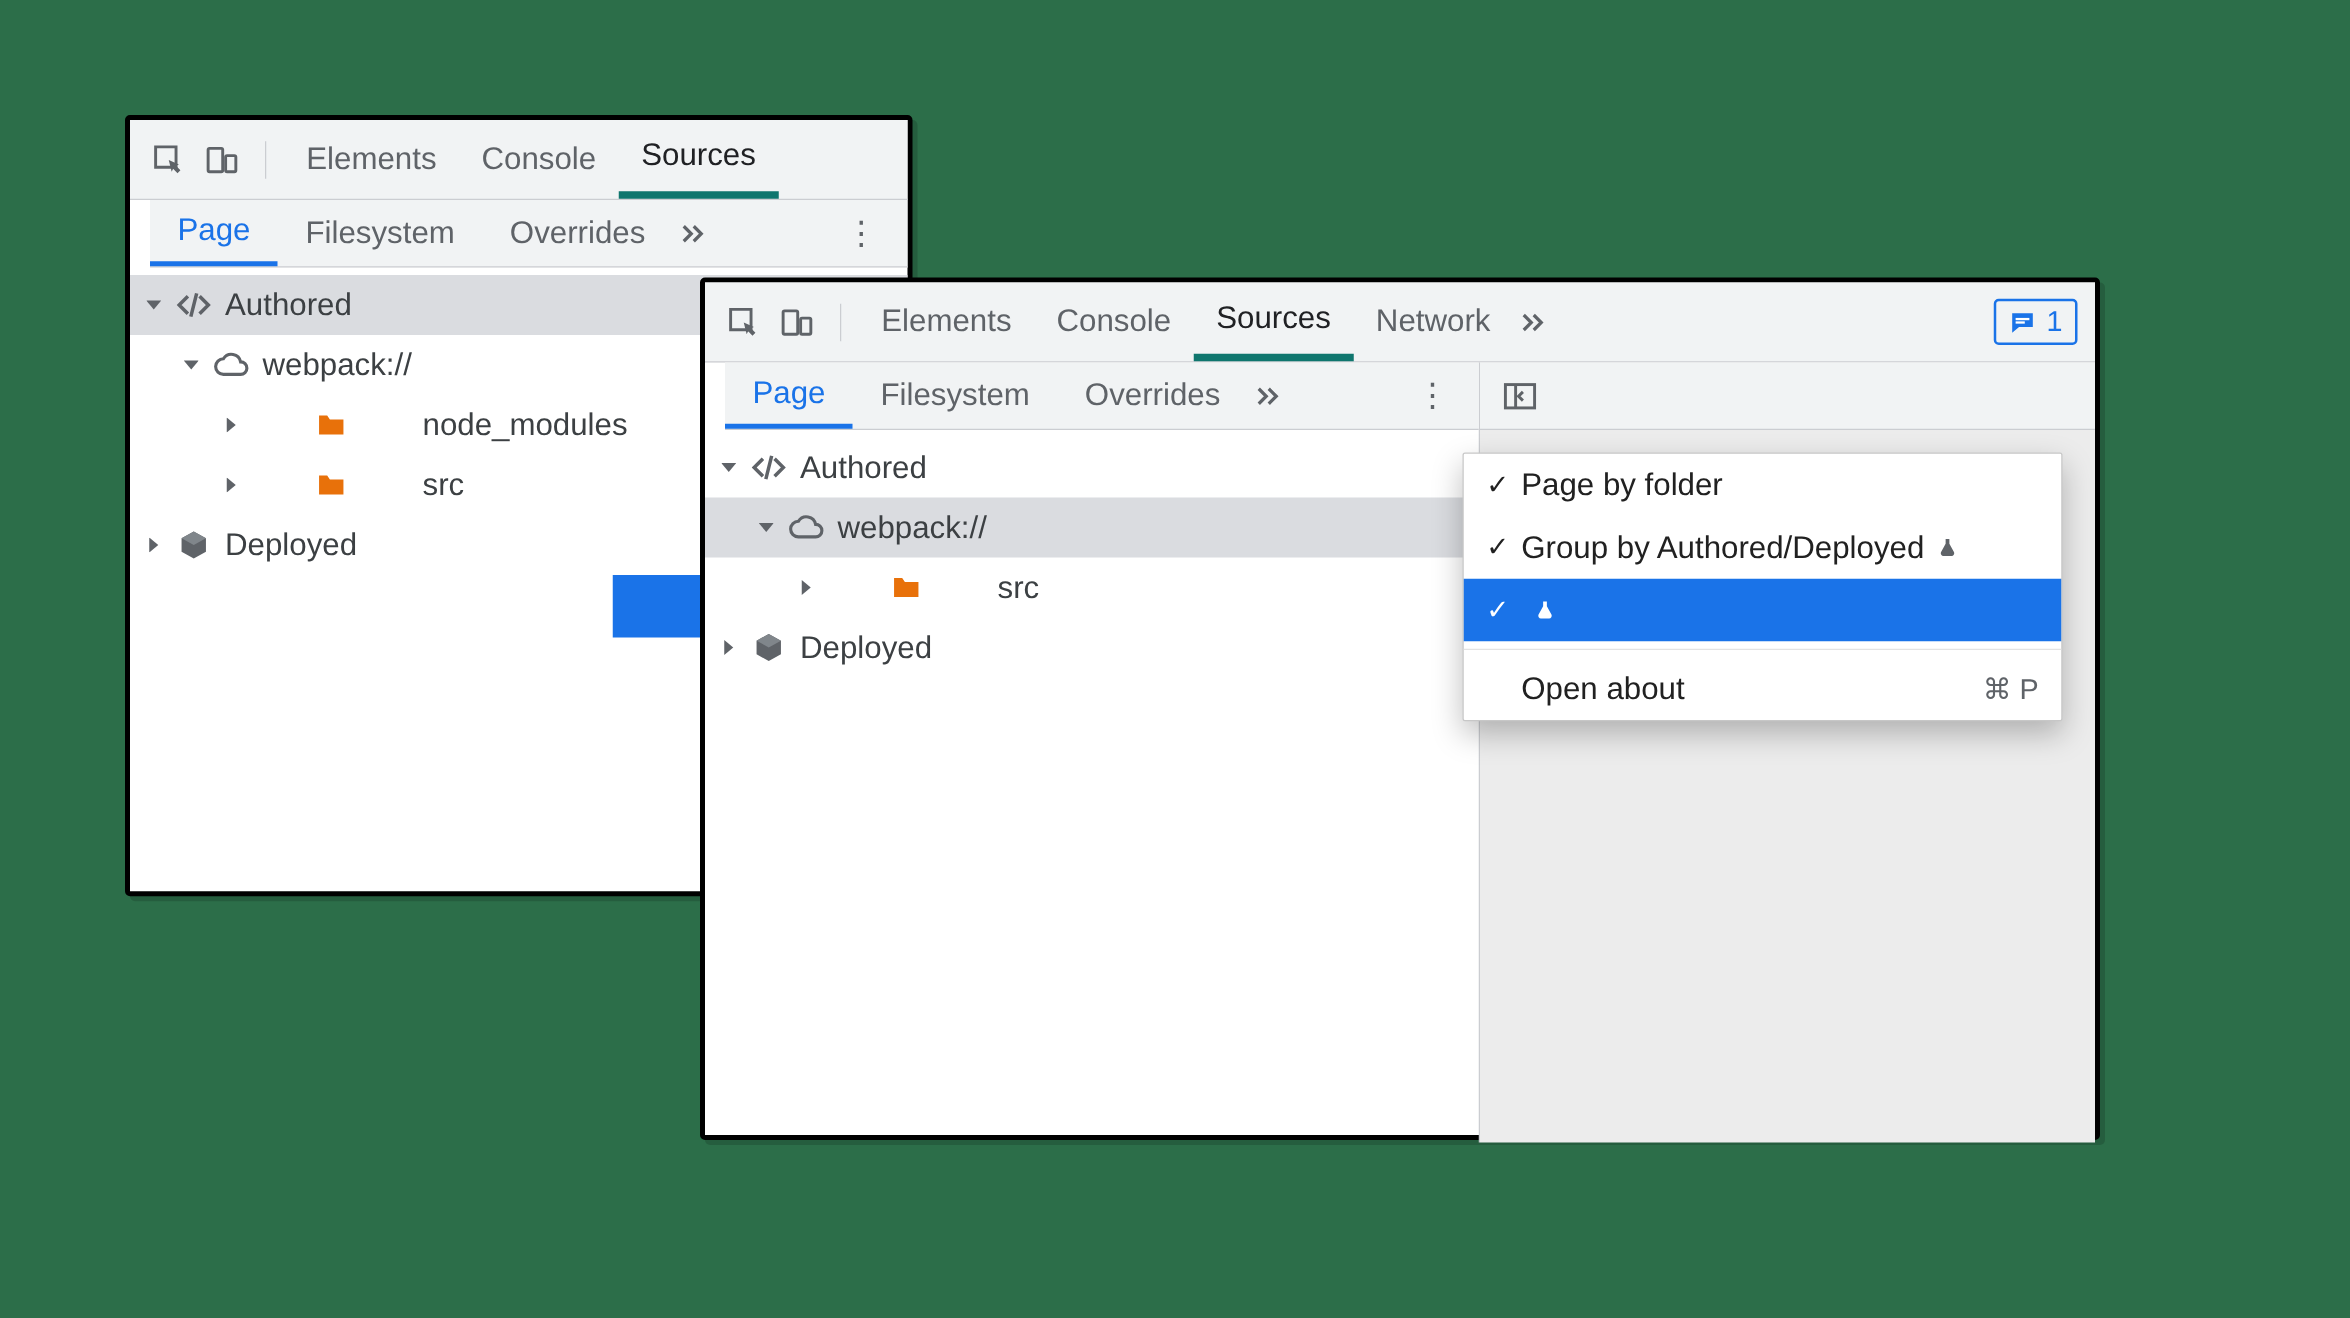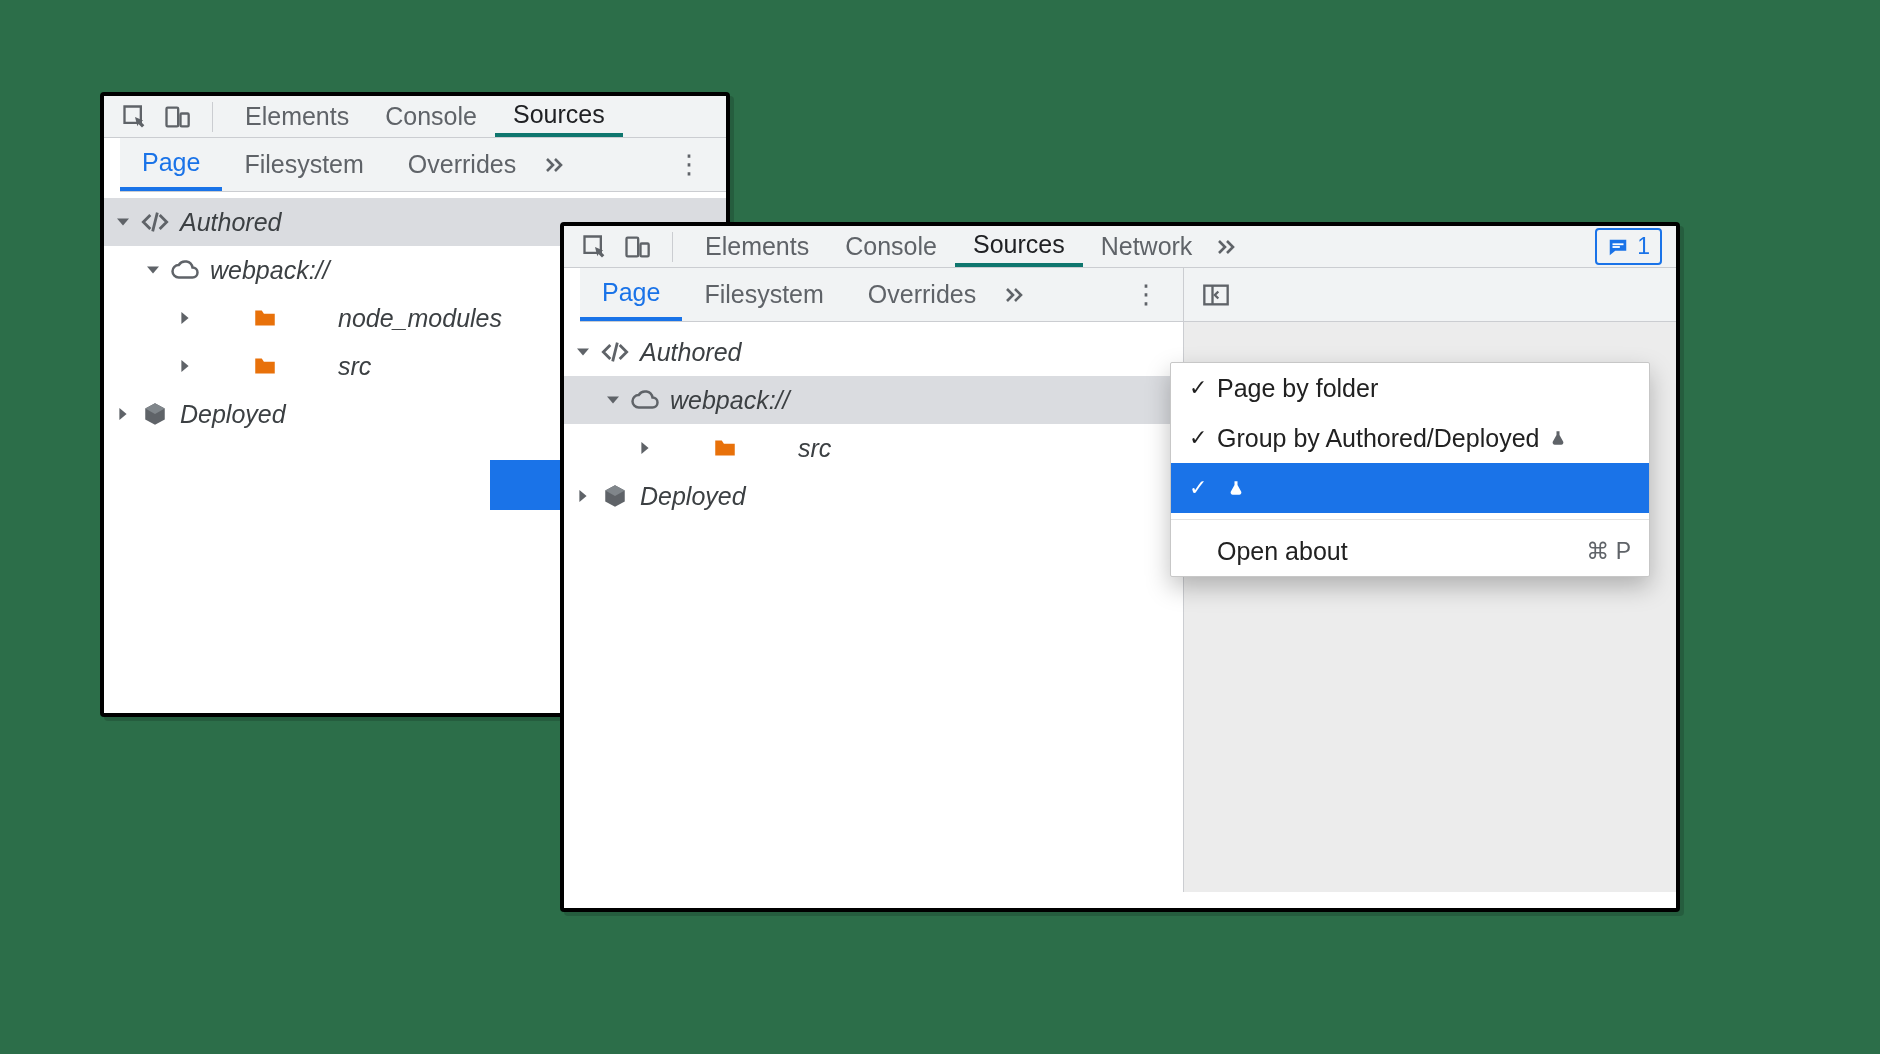--- a/index.html
+++ b/index.html
@@ -16,38 +16,38 @@
   .panel {
     position: absolute;
     background: #fff;
     border: 4px solid #000;
     border-radius: 4px;
     box-shadow: 4px 4px 0 rgba(0,0,0,0.15);
   }
   
   #panel1 { left: 100px; top: 92px; width: 630px; height: 625px; }
   .toolbar {
-    display: flex; align-items: center; height: 42px;
+    display: flex; align-items: center; height: 64px;
     background: #f1f3f4; border-bottom: 1px solid #cbcdd1;
     padding: 0 14px; font-size: 25px; color: #5f6368;
   }
   .toolbar .ico { display:flex; align-items:center; justify-content:center; width:34px; height:34px; }
   .toolbar .divider { width:1px; height:30px; background:#cbcdd1; margin:0 14px 0 18px; }
   .toolbar .tab { padding: 0 18px; height:100%; display:flex; align-items:center; cursor:pointer; }
-  .toolbar .tab.active { color:#202124; font-weight:500; border-bottom: 4px solid #0f766e; }
+  .toolbar .tab.active { color:#202124; font-weight:500; border-bottom: 6px solid #0f766e; }
   .subbar {
     display:flex; align-items:center; height:54px; background:#f1f3f4;
     border-bottom:1px solid #cbcdd1; font-size:25px; color:#5f6368; padding:0 10px 0 0;margin-left:16px;
   }
   .subbar .stab { padding: 0 22px; height:100%; display:flex; align-items:center; cursor:pointer; }
   .subbar .stab.active { color:#1a73e8; border-bottom: 4px solid #1a73e8; }
   .subbar .more { font-size:30px; color:#5f6368; margin-left:4px; }
   .spacer { flex:1; }
   .kebab { font-size:26px; letter-spacing:0; color:#5f6368; padding:0 14px; cursor:pointer; }
-  .tree { font-size:25px; color:#3c4043; padding-top:6px;font-style:italic; }
+  .tree { font-size:25px; color:#3c4043; padding-top:6px; }
   .row { display:flex; align-items:center; height:48px; padding-left:10px; }
   .row.sel { background:#dadce0; }
   .row.sel2 { background:#dadce0; }
   .tw { width:18px; display:flex; justify-content:center; margin-right:6px; }
   .tw svg { display:block; }
   .iconslot { width:34px; display:flex; justify-content:center; align-items:center; margin-right:8px; }
   .folder-ico svg { fill:#e8710a; }
   .indent1 { padding-left: 40px; }
   .indent2 { padding-left: 72px; gap: 48px; }
   

